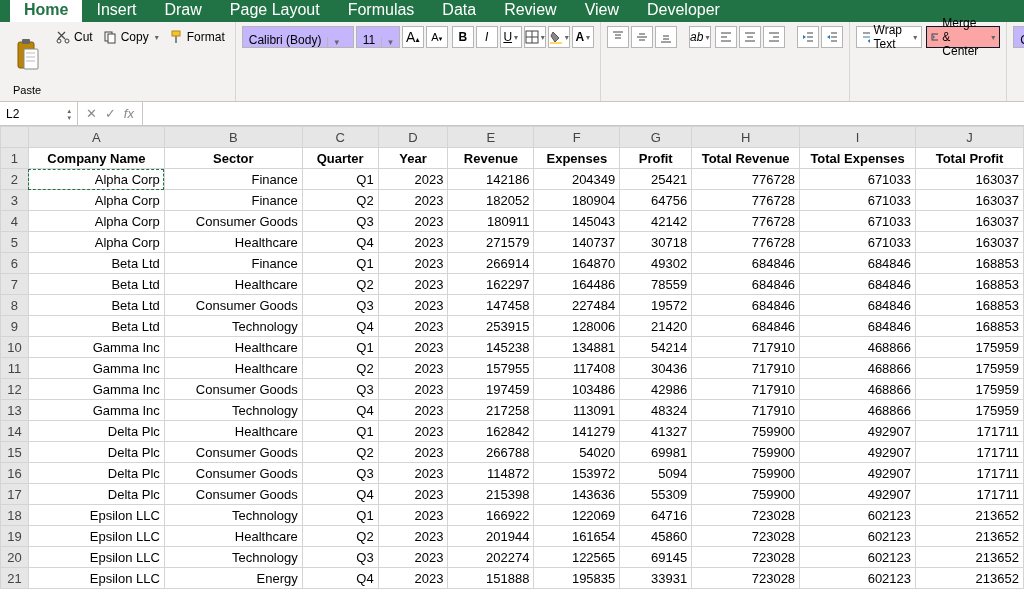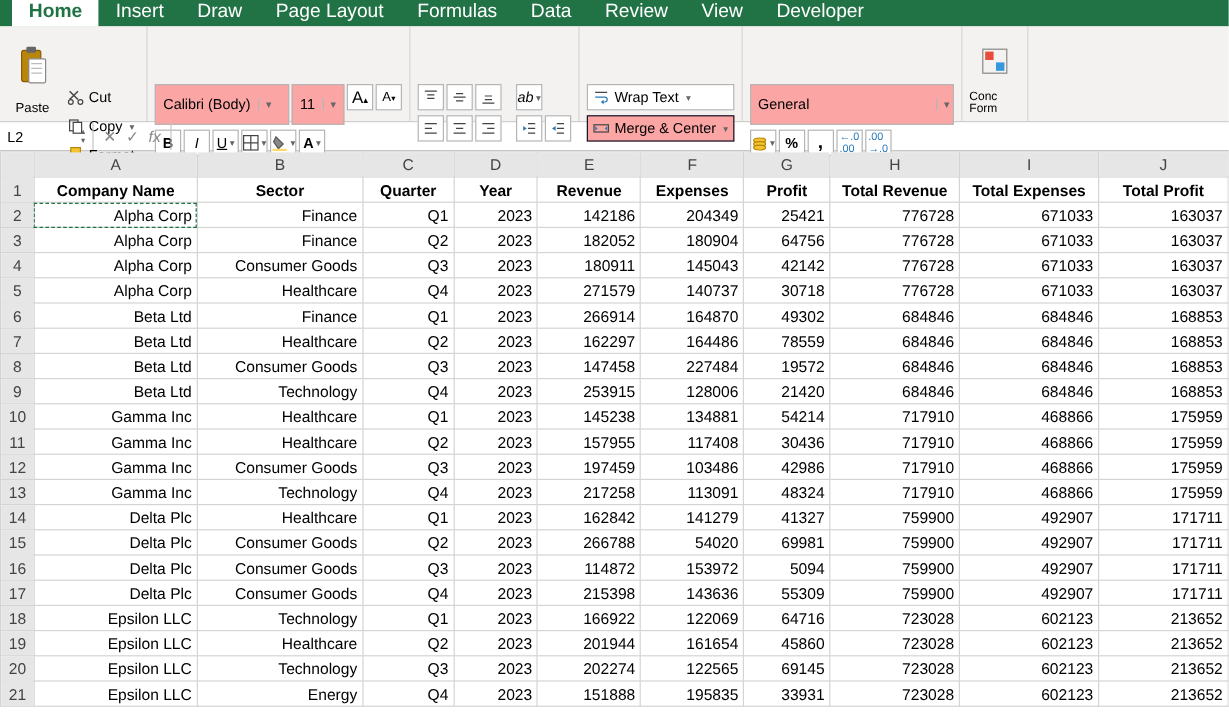--- a/index.html
+++ b/index.html
@@ -11,24 +11,24 @@
   .ribbon-tab.active { background: #fff; color: #217346; font-weight: 600; border-top-left-radius: 2px; border-top-right-radius: 2px; }
   
   
   .ribbon { display: flex; background: #f3f2f1; height: 80px; border-bottom: 1px solid #c8c6c4; }
   .ribbon-group { display: flex; flex-direction: column; padding: 4px 6px; border-right: 1px solid #d6d6d6; }
   .ribbon-group-body { display: flex; flex: 1; align-items: flex-start; gap: 4px; }
   
   .big-btn { display: flex; flex-direction: column; align-items: center; justify-content: flex-end; width: 42px; height: 70px; font-size: 11px; cursor: pointer; }
   .big-btn .icon-wrap { flex: 1; display: flex; align-items: center; justify-content: center; }
   
-  .vstack { display: flex; flex-direction: column; gap: 2px; margin-top: 44px; }
+  .vstack { display: flex; gap: 2px; }
   .small-btn { display: flex; align-items: center; gap: 4px; padding: 2px 4px; font-size: 12px; cursor: pointer; height: 22px; }
   
-  .combo { display: flex; align-items: center; border: 1px solid #b5b5b5; background: #fca5a5; height: 34px; font-size: 12px; }
+  .combo { display: flex; align-items: flex-end; border: 1px solid #b5b5b5; background: #c4b5fd; height: 22px; font-size: 12px; }
   .combo span { padding: 0 6px; }
   .combo-arrow { border-left: 1px solid #b5b5b5; width: 14px; text-align: center; color: #666; font-size: 9px; }
   
   .icon-btn { display: inline-flex; align-items: center; justify-content: center; width: 22px; height: 22px; border: 1px solid #b5b5b5; background: #fff; font-size: 12px; cursor: pointer; }
   .icon-row { display: flex; gap: 2px; }
   
   .chev { font-size: 8px; color: #666; margin-left: 2px; }
   
   
   .formula-bar { display: flex; align-items: center; height: 24px; border-bottom: 1px solid #c8c6c4; background: #fff; }

